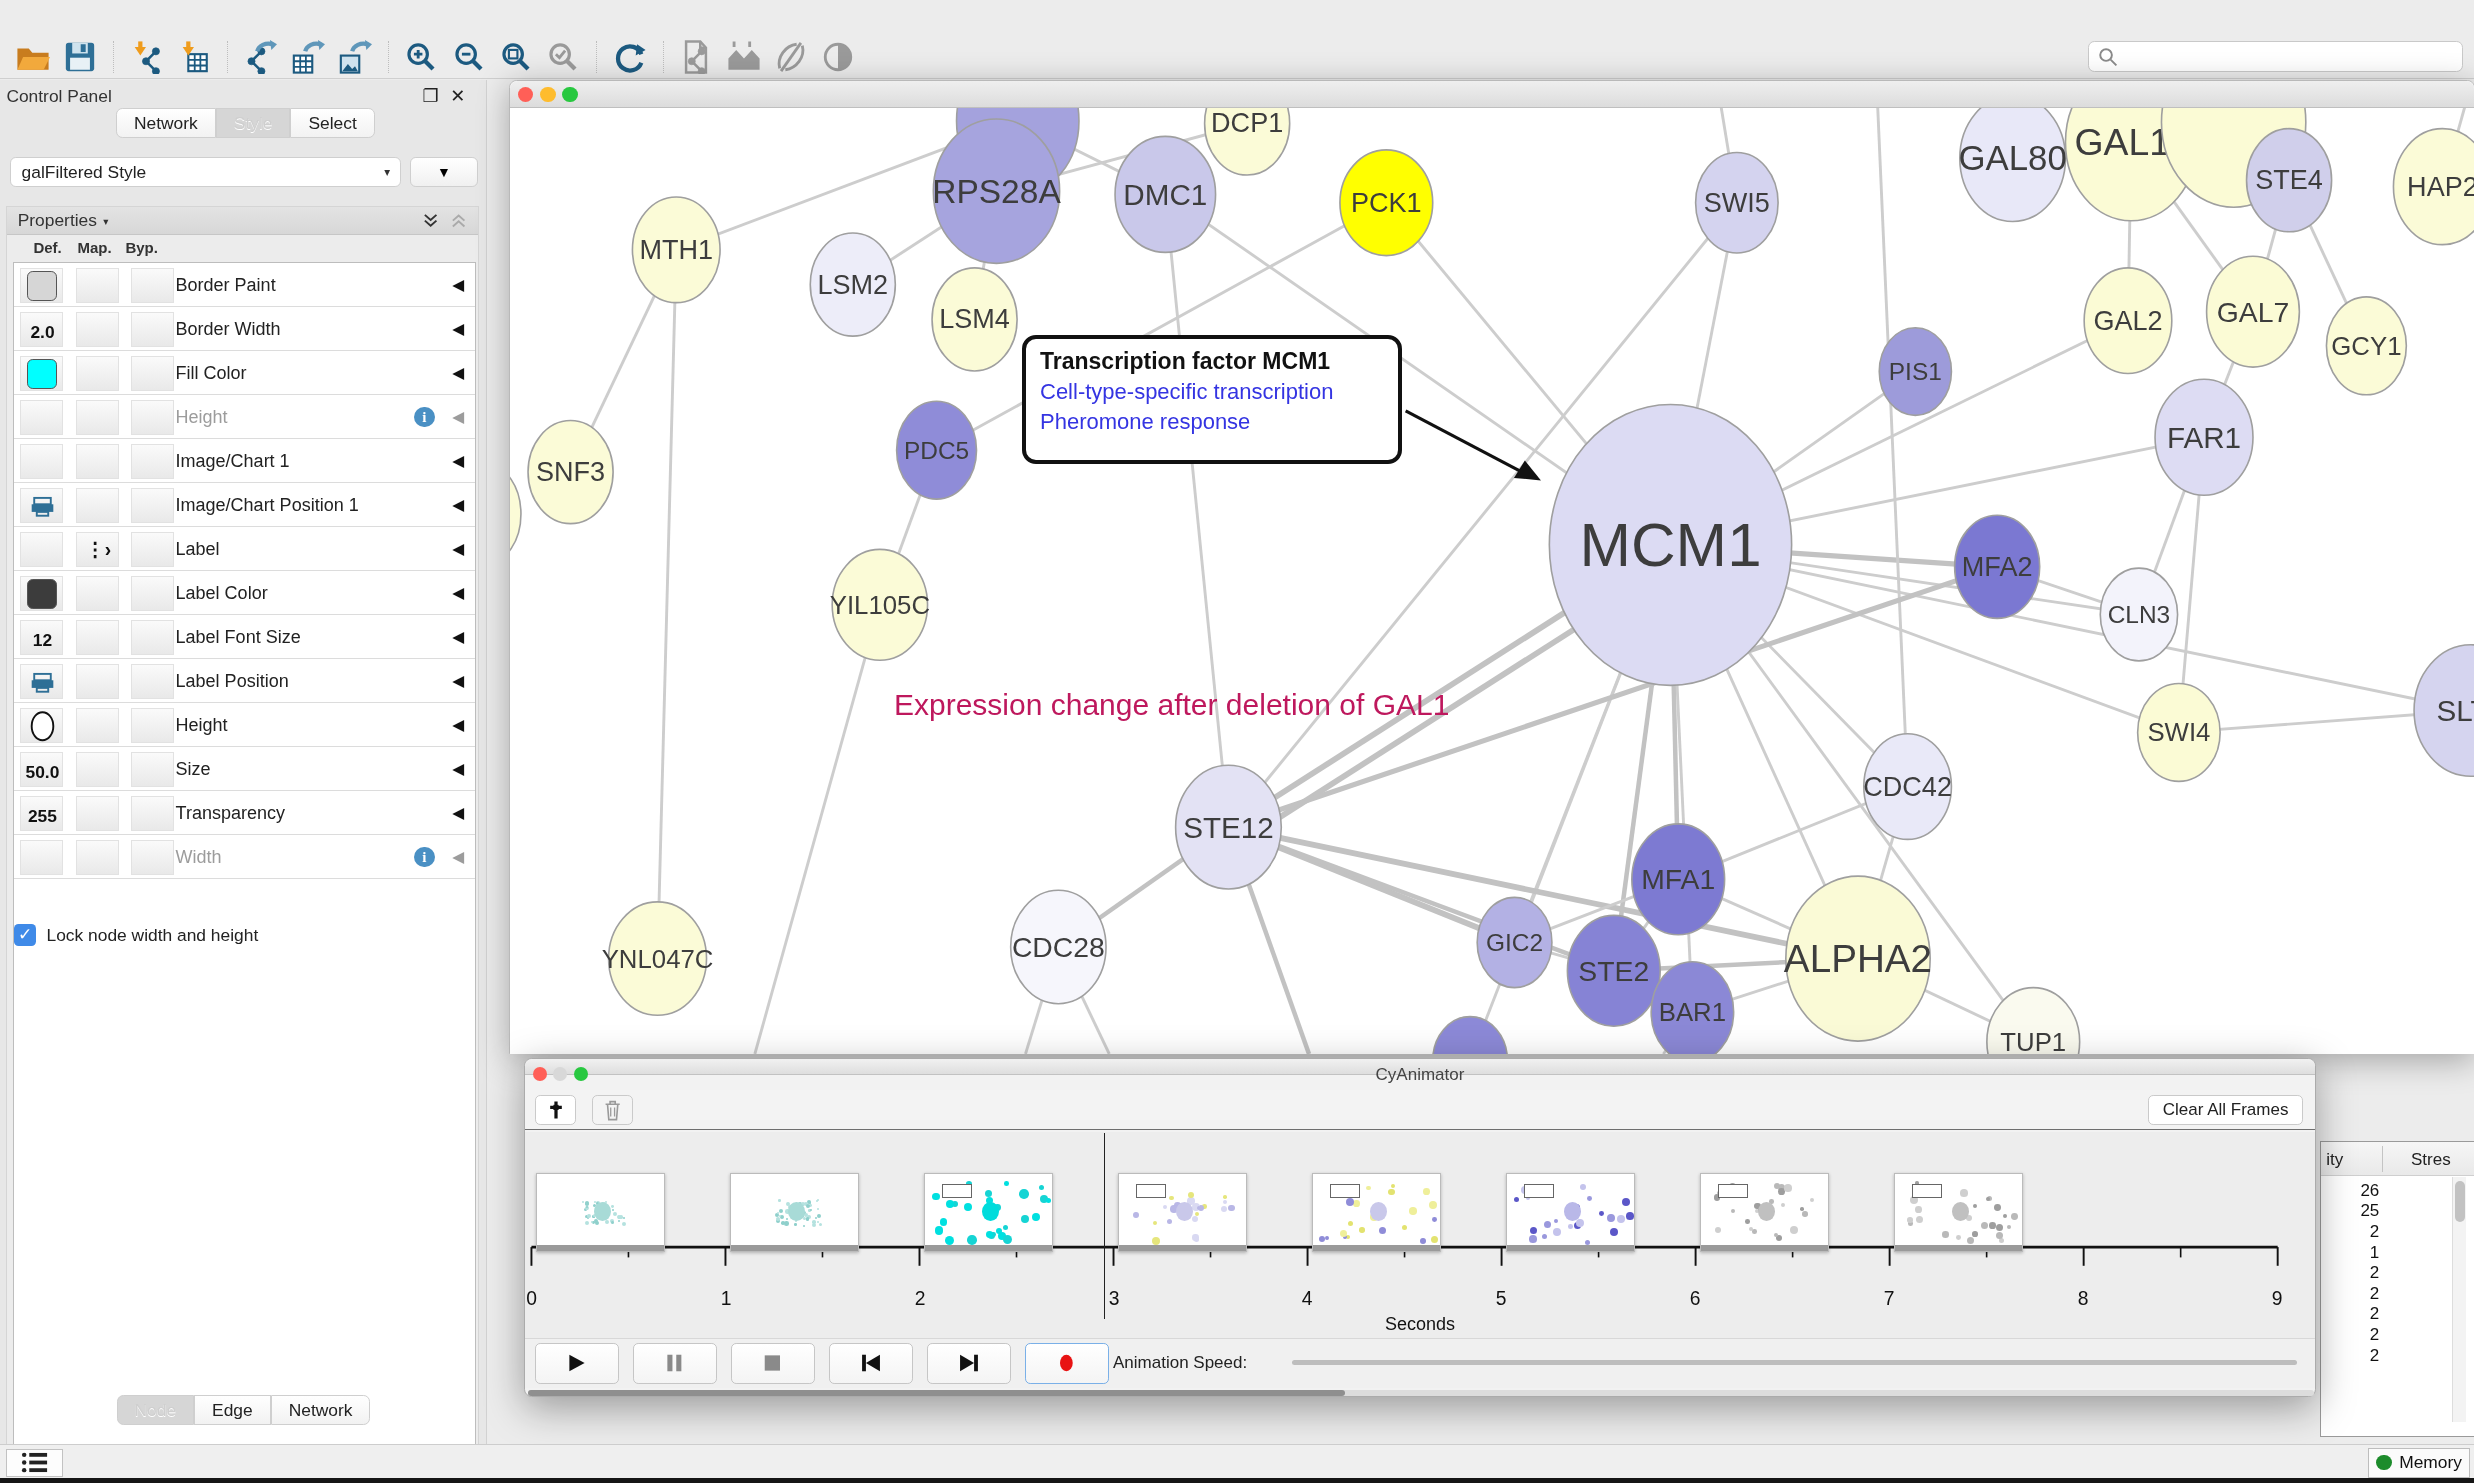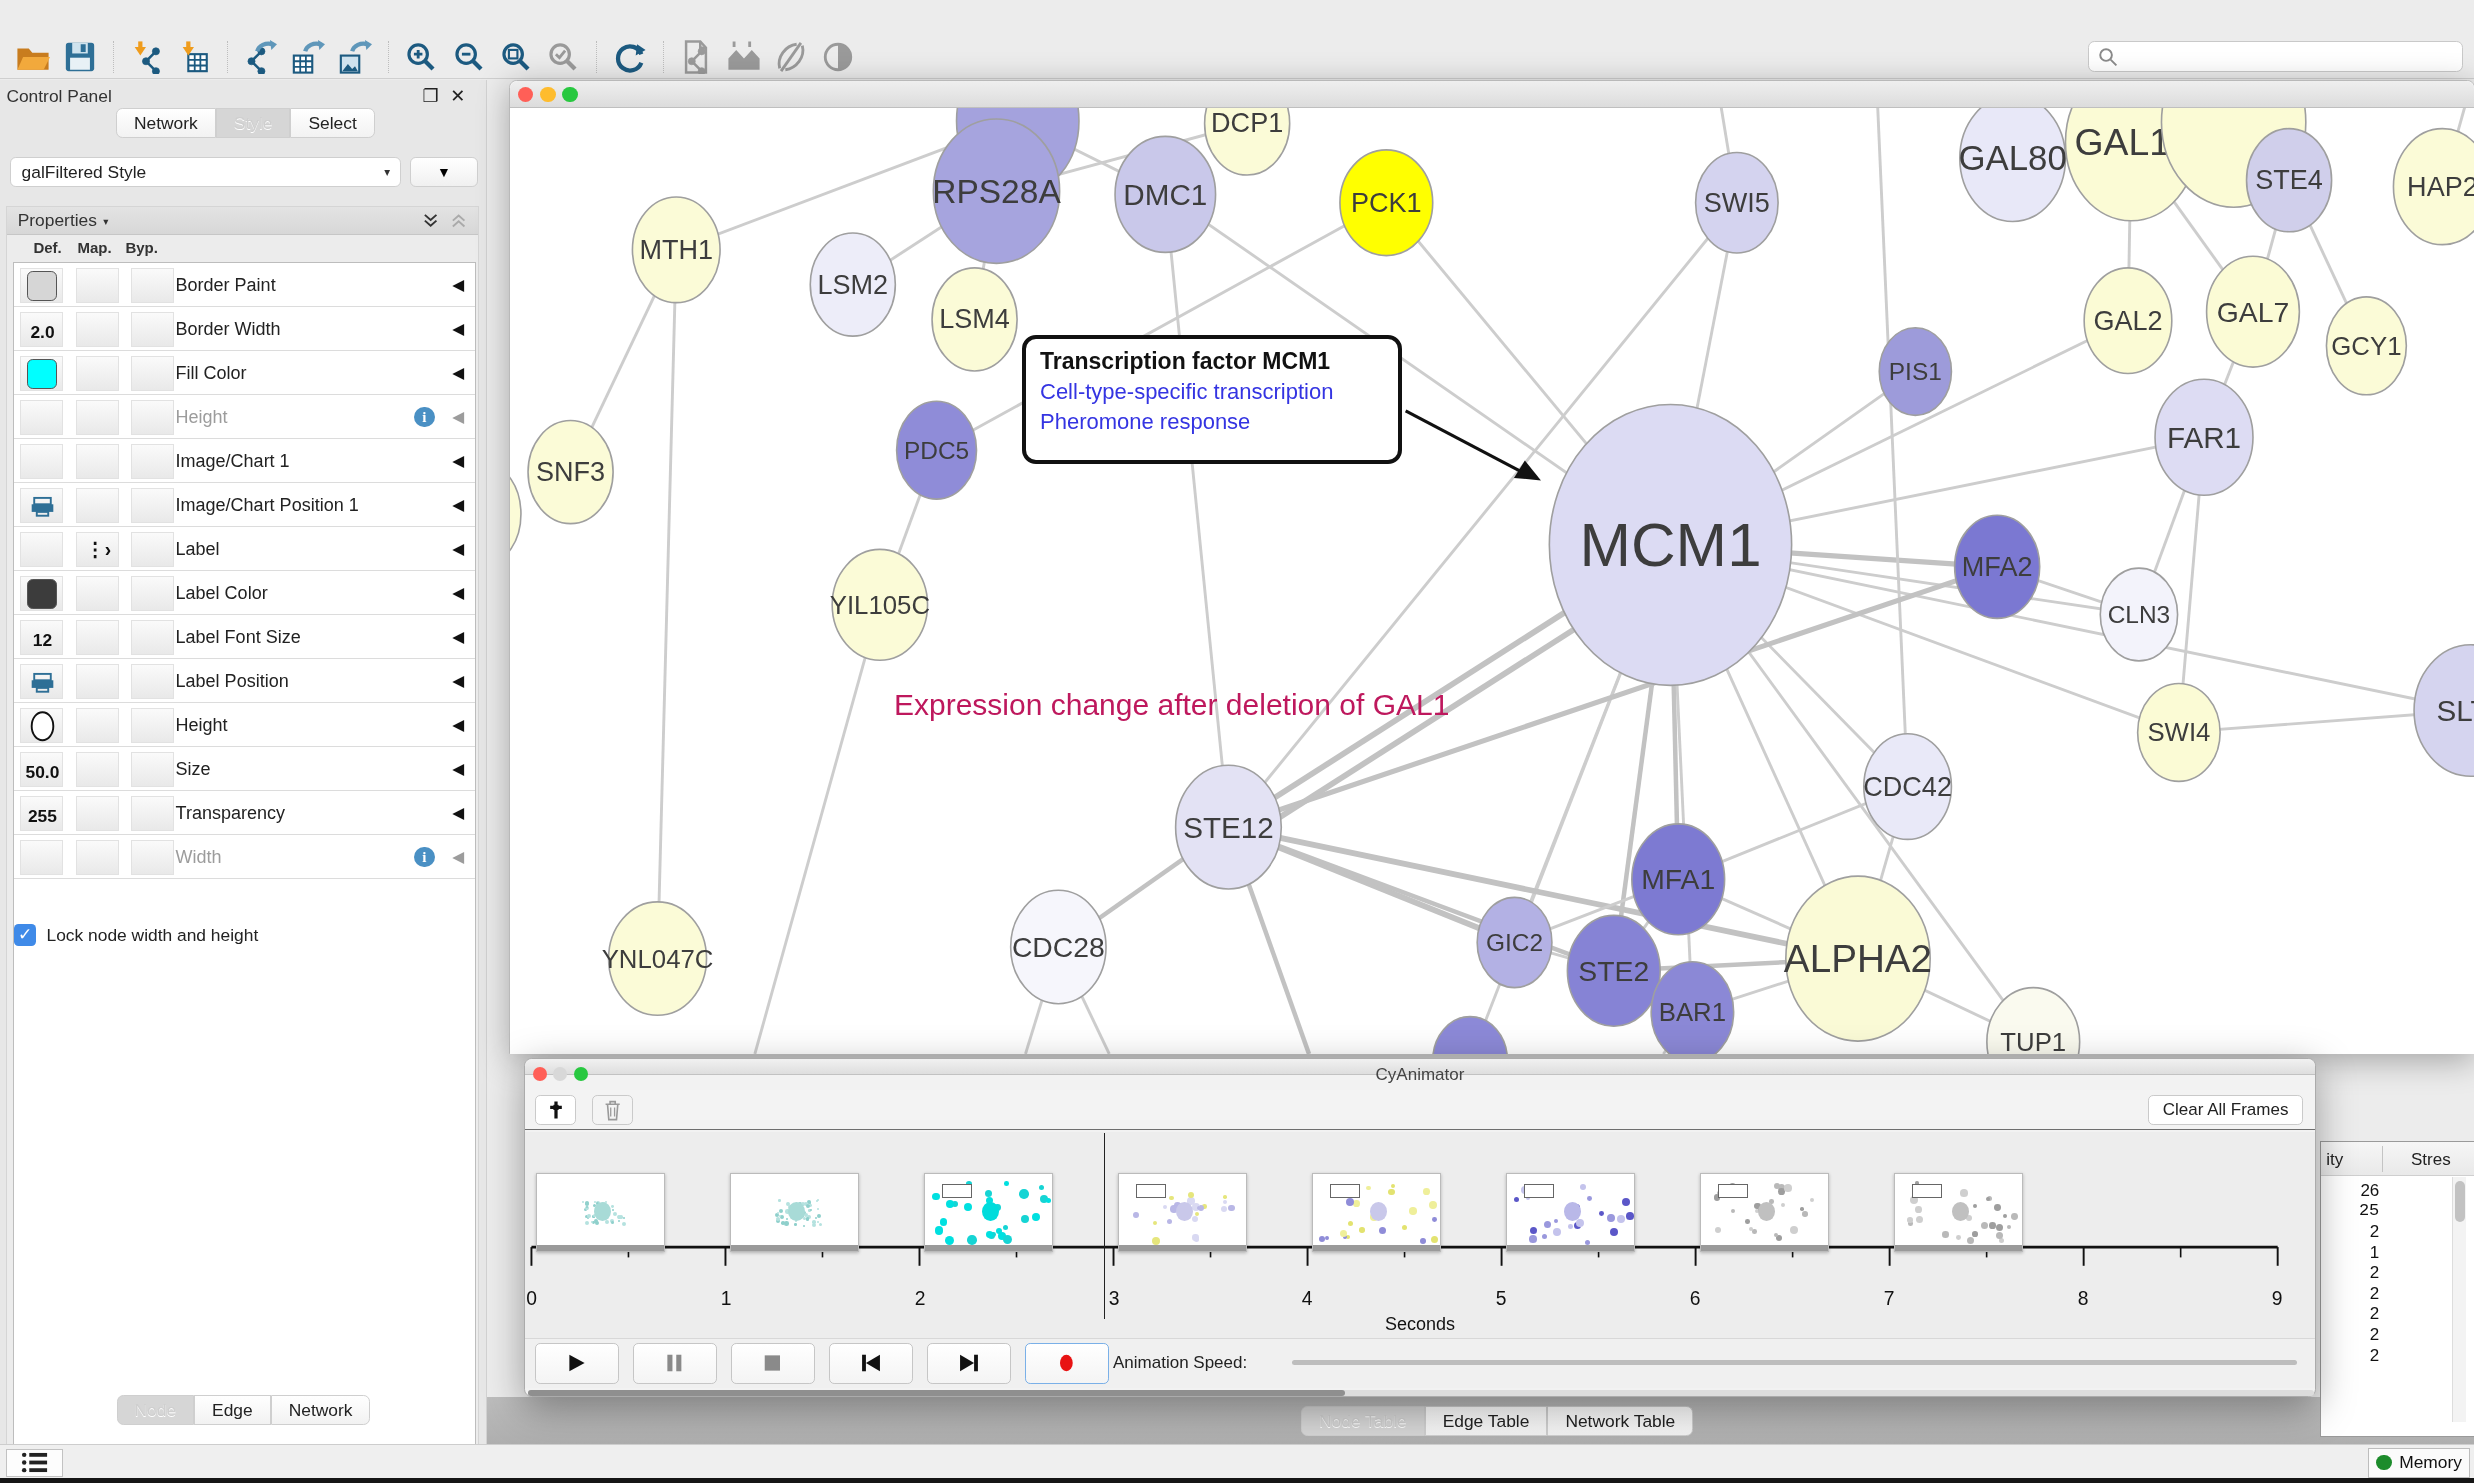--- a/index.html
+++ b/index.html
@@ -658,36 +658,29 @@
         </svg>
       <div id="annot-box" class="abs">
         <div id="annot-title">Transcription factor MCM1</div>
         <div class="annot-link">Cell-type-specific transcription</div>
         <div class="annot-link">Pheromone response</div>
       </div>
       <div id="net-caption" class="abs">Expression change after deletion of GAL1</div>
     </div>
   </div>
 
-  <div id="table-strip" class="abs">
-    <div class="tabrow" style="left:814px;top:9px;" id="table-tabs">
-        <div class="tabbtn sel">Node Table</div>
-        <div class="tabbtn">Edge Table</div>
-        <div class="tabbtn">Network Table</div>
-      </div>
-  </div>
   <div id="mini-table" class="abs">
     <div id="mt-header" class="abs">
       <span class="abs" style="left:5.2px;top:7.7px;">ity</span>
       <span class="abs" style="left:61px;top:3.9px;width:0.6px;height:26px;background:#c4c4c4;"></span>
       <span class="abs" style="left:90px;top:7.7px;">Stres</span>
     </div>
     <div id="mt-rows">
         <div class="abs mt-val" style="left: 1.3px; top: 39px;">26</div>
-        <div class="abs mt-val" style="left: 1.3px; top: 59px; font-family: Liberation Mono, monospace;">25</div>
+        <div class="abs mt-val" style="left: 1.3px; top: 59px;">25</div>
         <div class="abs mt-val" style="left: 1.3px; top: 80px;">2</div>
         <div class="abs mt-val" style="left: 1.3px; top: 101px;">1</div>
         <div class="abs mt-val" style="left: 1.3px; top: 121px;">2</div>
         <div class="abs mt-val" style="left: 1.3px; top: 142px;">2</div>
         <div class="abs mt-val" style="left: 1.3px; top: 162px;">2</div>
         <div class="abs mt-val" style="left: 1.3px; top: 183px;">2</div>
         <div class="abs mt-val" style="left: 1.3px; top: 204px;">2</div>
       </div>
     <div id="mt-scroll" class="abs">
         <div id="mt-thumb" class="abs"></div>

